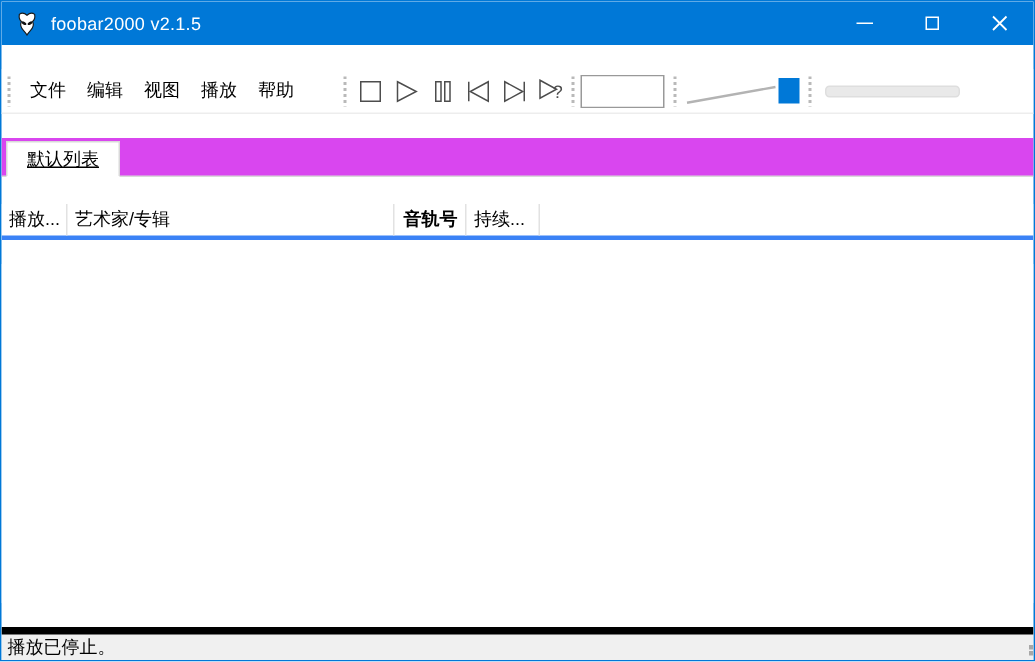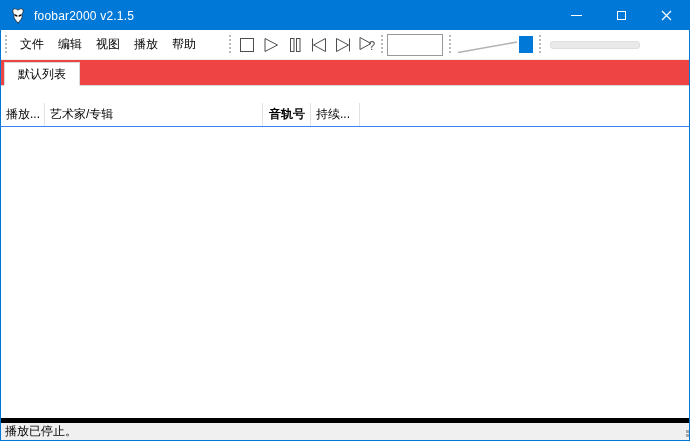--- a/index.html
+++ b/index.html
@@ -3,21 +3,21 @@
 <meta charset="utf-8">
 <style>
   * { margin:0; padding:0; box-sizing:border-box; }
   html,body { width:690px; height:441px; background:#fff; }
   body { font-family:"Liberation Sans","DejaVu Sans",sans-serif; font-size:12px; color:#000; }
 
   .window {
     width:690px; height:441px;
     border:1px solid #0078d7;
     display:flex; flex-direction:column;
-    background:#fff; overflow:hidden;
+    background:#fff; overflow:hidden;gap:16px;
   }
 
   
   .titlebar {
     height:29px; flex:0 0 29px;
     background:#0078d7; color:#fff;
     display:flex; align-items:center;
   }
   .app-logo { margin-left:8px; width:18px; height:18px; flex:0 0 18px; }
   .title-text { margin-left:7px; font-size:12px; letter-spacing:.2px; }
@@ -65,37 +65,38 @@
   .seekbar {
     margin-left:9px; width:90px; height:8px; flex:0 0 90px;
     background:#e9e9e9; border:1px solid #dedede; border-radius:3px;
   }
 
   
   .tabbar {
     height:26px; flex:0 0 26px;
     display:flex; align-items:flex-end;
     border-bottom:1px solid #d9d9d9;
-    background:#ef4444;
+    background:#d946ef;
     padding-left:3px;
+    text-decoration:underline;
   }
   .tab {
     height:24px; margin-bottom:-1px;
     padding:0 13px;
     background:#fff;
     border:1px solid #d9d9d9; border-bottom:1px solid #fff;
     display:flex; align-items:center;
   }
 
   
   .header-row {
     height:24px; flex:0 0 24px;
     display:flex; align-items:stretch;
-    border-bottom:1px solid #3b82f6;
-    background:#fff; margin-top:17px;
+    border-bottom:3px solid #3b82f6;
+    background:#fff; margin-top:2px;
   }
   .hcol {
     display:flex; align-items:center;
     padding:0 5px;
     border-right:1px solid #e2e2e2;
     white-space:nowrap; overflow:hidden;
   }
   .hcol.right { justify-content:flex-end; }
   .hcol-0 { width:44px;  flex:0 0 44px; }
   .hcol-1 { width:218px; flex:0 0 218px; }

